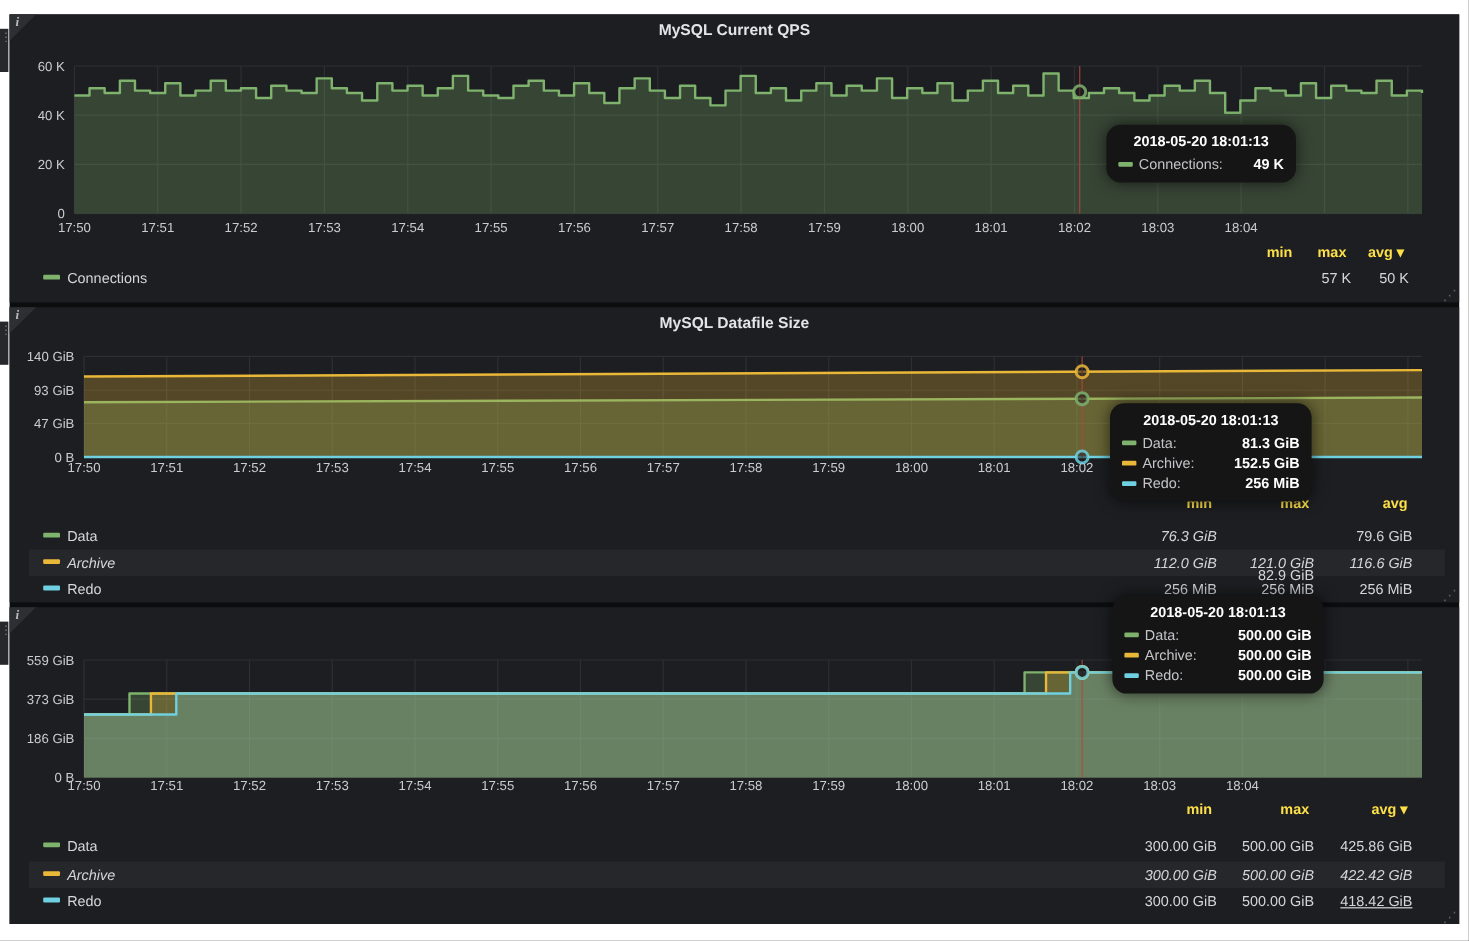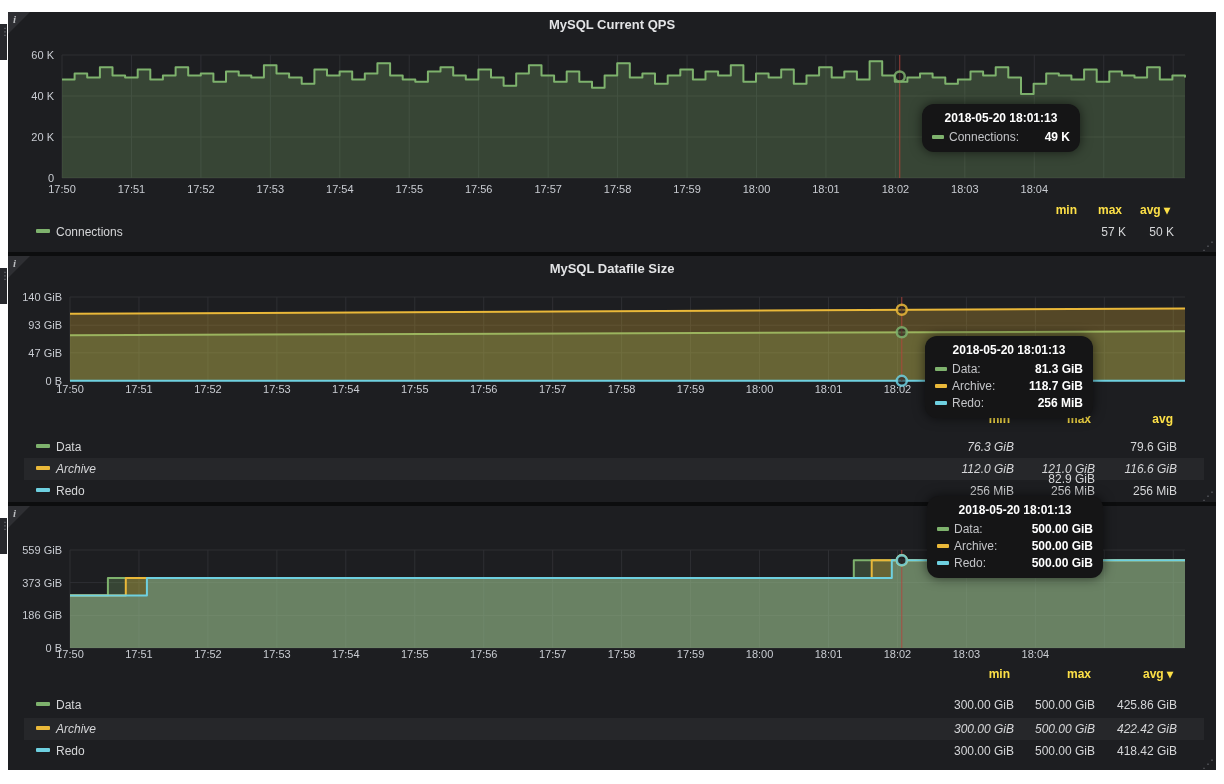--- a/index.html
+++ b/index.html
@@ -224,21 +224,21 @@
         <circle cx="893.79" cy="54.34347048300537" r="5" fill="#1d1e21" fill-opacity="0.55" stroke="#7EB26D" stroke-width="2.5" stroke-opacity="0.85"></circle>
         <circle cx="893.79" cy="54.34347048300537" r="5" fill="#1d1e21" fill-opacity="0.55" stroke="#EAB839" stroke-width="2.5" stroke-opacity="0.85"></circle>
         <circle cx="893.79" cy="54.34347048300537" r="5" fill="#1d1e21" fill-opacity="0.55" stroke="#6ED0E0" stroke-width="2.5" stroke-opacity="0.85"></circle>
       </svg>
     <div class="legend" id="legend2">
         <span class="leg-head" style="top: 161px; right: 206px;">min</span>
         <span class="leg-head" style="top: 161px; right: 125px;">max</span>
         <span class="leg-head" style="top: 161px; right: 43px;">avg ▾</span>
         <div class="leg-row" style="top: 188px;"><span class="leg-dash" style="background: rgb(126, 178, 109);"></span><span class="leg-name">Data</span><span class="leg-val" style="right: 190px;">300.00 GiB</span><span class="leg-val" style="right: 109px;">500.00 GiB</span><span class="leg-val" style="right: 27px;">425.86 GiB</span></div>
         <div class="leg-row striped" style="top: 212px;"><span class="leg-dash" style="background: rgb(234, 184, 57);"></span><span class="leg-name">Archive</span><span class="leg-val" style="right: 190px;">300.00 GiB</span><span class="leg-val" style="right: 109px;">500.00 GiB</span><span class="leg-val" style="right: 27px;">422.42 GiB</span></div>
-        <div class="leg-row" style="top: 234px;"><span class="leg-dash" style="background: rgb(110, 208, 224);"></span><span class="leg-name">Redo</span><span class="leg-val" style="right: 190px;">300.00 GiB</span><span class="leg-val" style="right: 109px;">500.00 GiB</span><span class="leg-val" style="right: 27px;">418.42 GiB</span></div>
+        <div class="leg-row" style="top: 234px;"><span class="leg-dash" style="background: rgb(110, 208, 224);"></span><span class="leg-name">Redo</span><span class="leg-val" style="right: 190px;">300.00 GiB</span><span class="leg-val" style="right: 109px;">500.00 GiB</span><span class="leg-val" style="right: 27px; text-decoration: underline;">418.42 GiB</span></div>
       </div>
     <div class="resize">⋰</div>
   </section>
 
 </div>
 
 <div class="drag-tab" style="top:24px">⋮</div>
 <div class="drag-tab" style="top:268px">⋮</div>
 <div class="drag-tab" style="top:518px">⋮</div>
 
@@ -256,21 +256,21 @@
   <div class="tt-title">2018-05-20 18:01:13</div>
   <div class="tt-rows" id="ttrows1">
       <div class="tt-row">
         <span class="tt-dash" style="background: rgb(126, 178, 109);"></span>
         <span>Data:</span>
         <span class="tt-val">81.3 GiB</span>
       </div>
       <div class="tt-row">
         <span class="tt-dash" style="background: rgb(234, 184, 57);"></span>
         <span>Archive:</span>
-        <span class="tt-val">118.7 GiB</span>
+        <span class="tt-val">152.5 GiB</span>
       </div>
       <div class="tt-row">
         <span class="tt-dash" style="background: rgb(110, 208, 224);"></span>
         <span>Redo:</span>
         <span class="tt-val">256 MiB</span>
       </div>
     </div>
 </div>
 <div class="tooltip t2">
   <div class="tt-title">2018-05-20 18:01:13</div>

